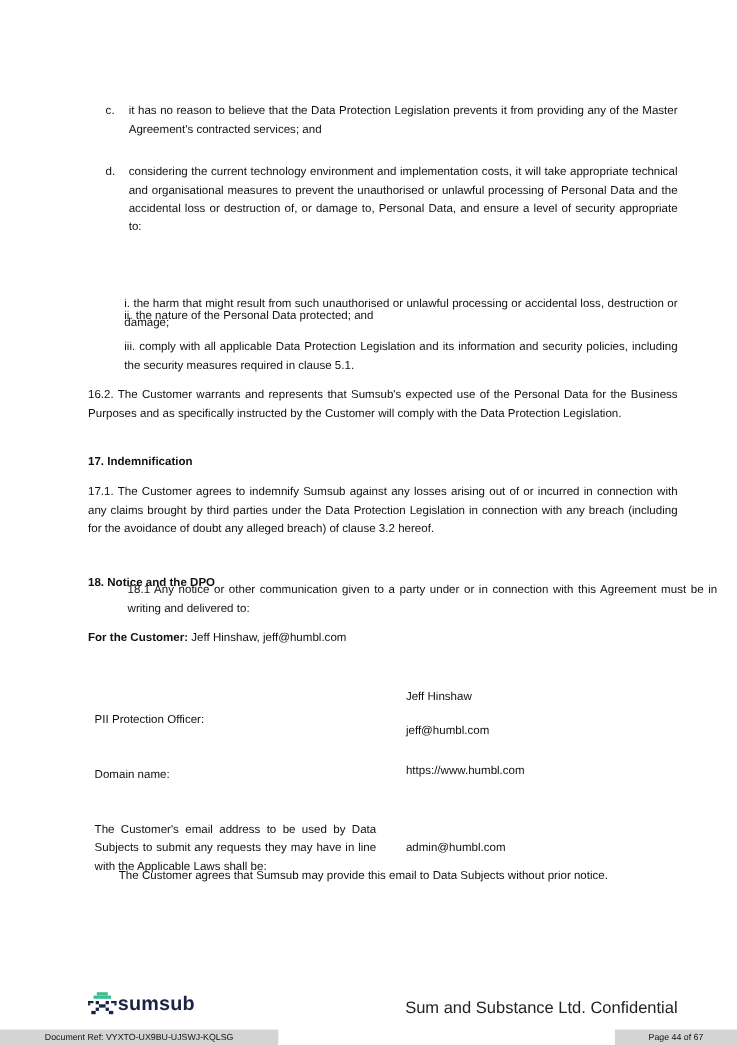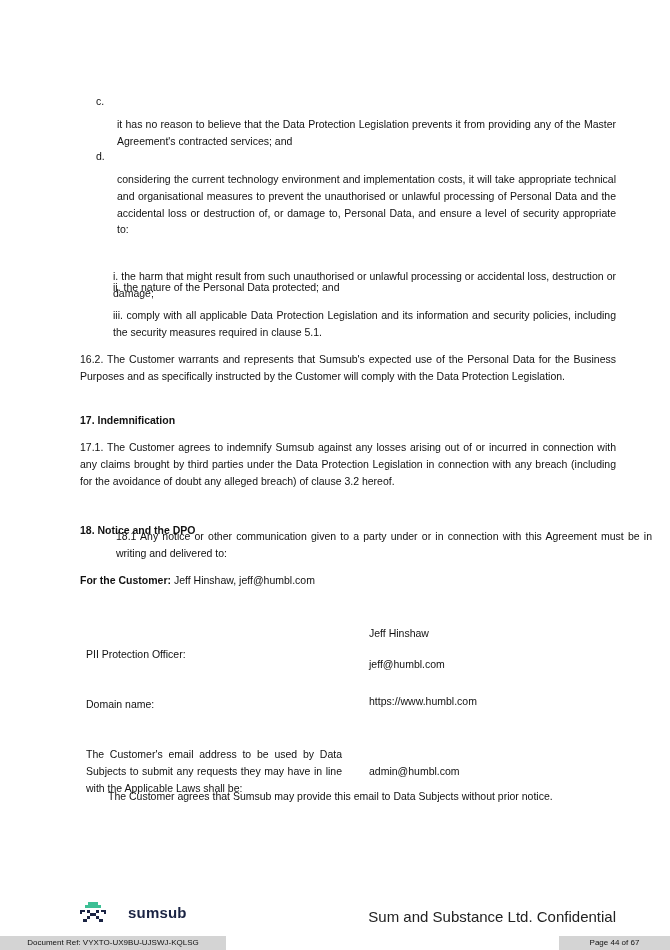--- a/index.html
+++ b/index.html
@@ -1,27 +1,27 @@
 <!DOCTYPE html>
 <html><head>
 <meta charset="utf-8">
 <style>
   html, body { margin: 0; padding: 0; background: #ffffff; }
   body { width: 670px; height: 950px; position: relative; overflow: hidden;
          font-family: "Liberation Sans", sans-serif; color: #111; font-size: 10.5px; }
   .p { position: absolute; left: 80px; width: 536px; line-height: 16.8px; text-align: justify; }
   .list-item { position: absolute; left: 96px; width: 520px; line-height: 16.8px; }
   .list-item .marker { position: absolute; left: 0; top: 0; width: 20px; }
-  .list-item .txt { margin-left: 21px; text-align: justify; margin-top: 23px; }
+  .list-item .txt { margin-left: 21px; text-align: justify; }
   .sub { position: absolute; left: 113px; width: 503px; line-height: 16.8px; text-align: justify; }
   .bold { font-weight: bold; }
   .cell { position: absolute; line-height: 16.8px; }
   .footer-note { position: absolute; left: 80px; top: 790px; width: 536px; margin-left: 28px; }
   .logo { position: absolute; left: 79px; top: 901px; height: 22px; display: flex; align-items: center; }
-  .logo-word { font-size: 15px; font-weight: bold; color: #1a2343; margin-left: 21px; letter-spacing: 0.2px; }
+  .logo-word { font-size: 18px; font-weight: bold; color: #1a2343; margin-left: 0; letter-spacing: 0.2px; }
   .confidential { position: absolute; right: 54px; top: 908px; font-size: 15px; color: #222; }
   .bar { position: absolute; top: 936px; height: 14px; background: #d4d4d4; font-size: 8px; color: #111;
          line-height: 14px; text-align: center; }
 </style>
 </head>
 <body>
 
 <div>
 
   <div class="list-item" style="top:93px;">
@@ -78,15 +78,15 @@
       <rect x="8" y="15" width="3" height="3" fill="#1a2343"></rect>
       <rect x="17" y="15" width="3" height="3" fill="#1a2343"></rect>
       <rect x="4" y="18" width="4" height="3" fill="#1a2343"></rect>
       <rect x="20" y="18" width="4" height="3" fill="#1a2343"></rect>
     </svg>
     <span class="logo-word">sumsub</span>
   </div>
 
   <div class="confidential">Sum and Substance Ltd. Confidential</div>
 
-  <div class="bar" style="left:0; width:226px;">Document Ref: VYXTO-UX9BU-UJSWJ-KQLSG</div>
+  <div class="bar" style="left:0; width:253px;">Document Ref: VYXTO-UX9BU-UJSWJ-KQLSG</div>
   <div class="bar" style="left:559px; width:111px;">Page 44 of 67</div>
 </div>
 
 </body></html>

